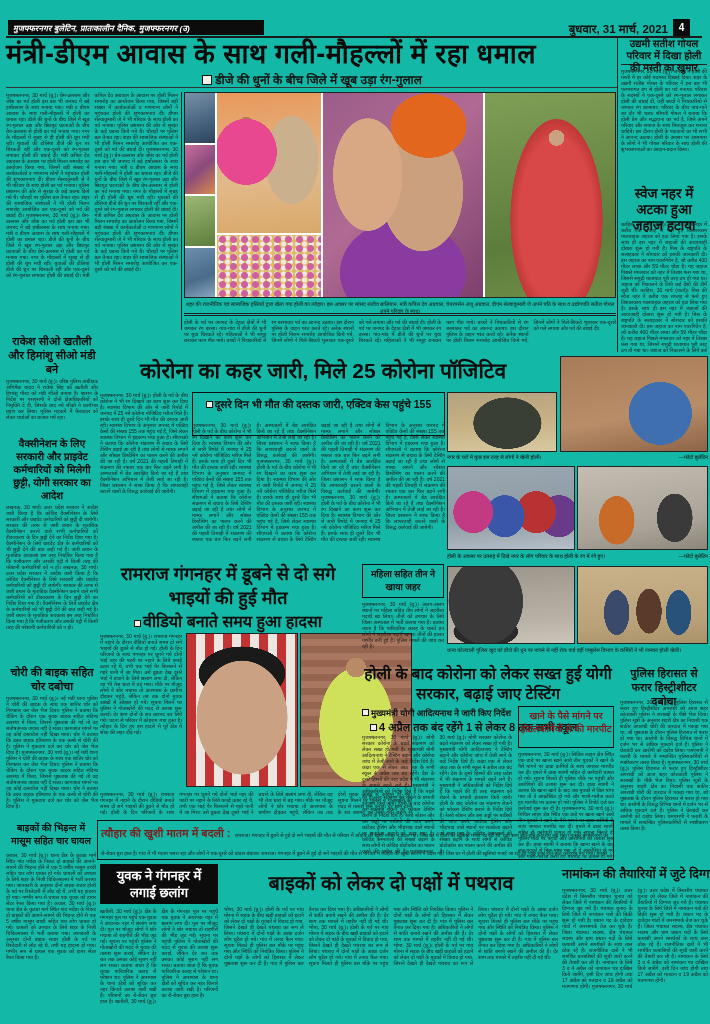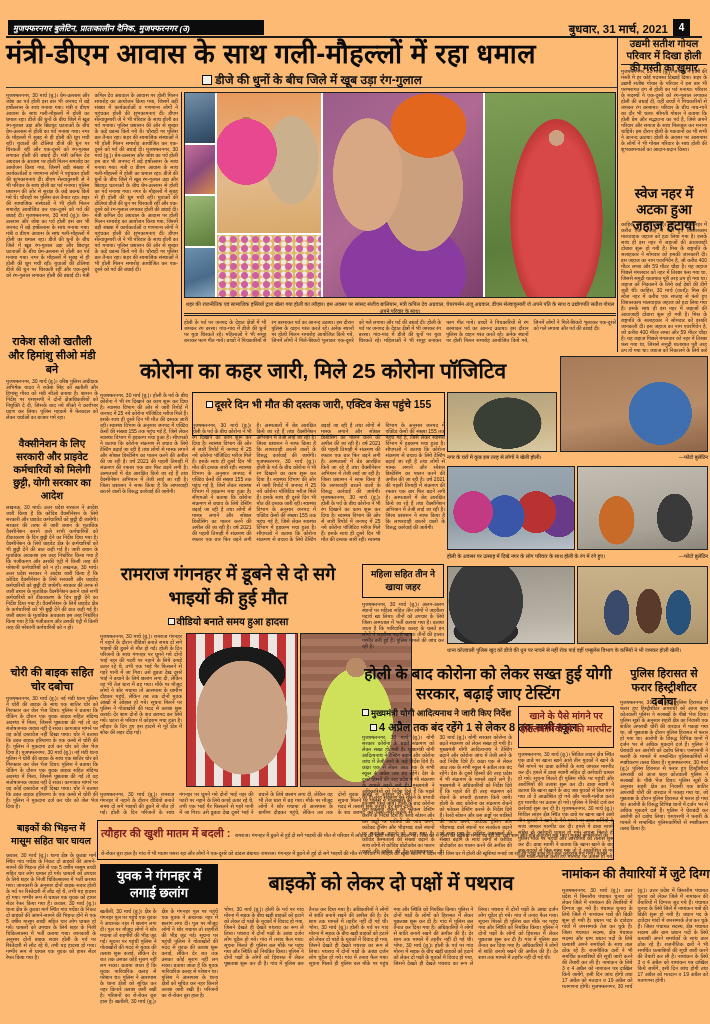--- a/index.html
+++ b/index.html
@@ -1,16 +1,16 @@
 <!DOCTYPE html>
 <html lang="hi"><head>
 <meta charset="utf-8">
 <style>
   html,body{margin:0;padding:0;background:#777;}
-  .page{position:relative;width:710px;height:1024px;background:#fdba74;color:#111;
+  .page{position:relative;width:710px;height:1024px;background:#14b8a6;color:#111;
         font-family:"Liberation Sans","DejaVu Sans",sans-serif;overflow:hidden;margin:0 auto;}
   .abs{position:absolute;box-sizing:border-box;}
   .tiny{font-size:5px;line-height:6px;text-align:justify;color:#1c1c1c;overflow:hidden;word-break:break-word;}
   .cols2{column-count:2;column-gap:5px;}
   .cols4{column-count:4;column-gap:5px;}
   .cols5{column-count:5;column-gap:5px;}
   .hd{font-weight:800;color:#0d0d0d;text-align:center;}
   .sq{display:inline-block;width:8px;height:8px;border:1.6px solid #111;margin:0 3px -1px 0;background:#f3f0e6;}
   .sq-s{display:inline-block;width:5px;height:5px;border:1.2px solid #111;margin:0 2px 0 0;background:#f3f0e6;}
   .rule{background:#1a1a1a;}
@@ -143,21 +143,21 @@
   <div class="abs ph f-street" style="left:577px;top:466px;width:131px;height:84px;"></div>
   <div class="abs cap-flex" style="left:447px;top:553px;width:261px;">
     <span>होली के अवसर पर उत्साह में दिखे नगर के लोग परिवार के साथ होली के रंग में रंगे हुए।</span>
     <span>—फोटो बुलेटिन</span>
   </div>
   <div class="abs ph f-statue" style="left:447px;top:566px;width:128px;height:78px;"></div>
   <div class="abs ph f-yard2" style="left:577px;top:566px;width:131px;height:78px;"></div>
   <div class="abs capline" style="left:447px;top:647px;width:261px;height:14px;">थाना कोतवाली पुलिस खुद को डीजे की धुन पर नाचने से नहीं रोक पाई वहीं एम्बुलेंस विभाग के कर्मियों ने भी जमकर होली खेली।</div>
 
   <div class="abs hd" style="left:100px;top:562px;width:256px;height:50px;font-size:18px;line-height:24px;">रामराज गंगनहर में डूबने से दो सगे भाइयों की हुई मौत</div>
-  <div class="abs hd" style="left:100px;top:615px;width:256px;height:15px;font-size:10px;line-height:14px;">
+  <div class="abs hd" style="left:100px;top:615px;width:256px;height:15px;font-size:16px;line-height:14px;">
     <span class="sq-s"></span><span>वीडियो बनाते समय हुआ हादसा</span>
   </div>
   <div class="abs tiny" style="left:100px;top:633px;width:82px;height:155px;">मुजफ्फरनगर, 30 मार्च (बु.)। रामराज गंगनहर में नहाने के दौरान वीडियो बनाते समय दो सगे भाइयों की डूबने से मौत हो गई। होली के दिन परिजनों के साथ गंगनहर पर घूमने गये दोनों भाई नहर की पटरी पर नहाने के लिये कपड़े उतार रहे थे, तभी एक भाई पैर फिसलने से गहरे पानी में जा गिरा। उसे डूबता देख दूसरे भाई ने बचाने के लिये छलांग लगा दी, लेकिन वह भी तेज धारा में बह गया। मौके पर मौजूद लोगों ने शोर मचाया तो आसपास के ग्रामीण दौड़कर पहुंचे, लेकिन तब तक दोनों युवक आंखों से ओझल हो गये। सूचना मिलने पर पुलिस ने गोताखोरों की मदद से तलाश शुरू कराई। देर शाम दोनों के शव बरामद कर लिये गये। घटना से परिवार में कोहराम मचा हुआ है। त्यौहार के दिन हुए इस हादसे से पूरे क्षेत्र में शोक की लहर दौड़ गई।</div>
   <div class="abs ph f-boy" style="left:186px;top:633px;width:112px;height:154px;"></div>
   <div class="abs ph f-guy" style="left:300px;top:633px;width:112px;height:154px;"></div>
   <div class="abs tiny cols4" style="left:100px;top:791px;width:312px;height:27px;">मुजफ्फरनगर, 30 मार्च (बु.)। रामराज गंगनहर में नहाने के दौरान वीडियो बनाते समय दो सगे भाइयों की डूबने से मौत हो गई। होली के दिन परिजनों के साथ गंगनहर पर घूमने गये दोनों भाई नहर की पटरी पर नहाने के लिये कपड़े उतार रहे थे, तभी एक भाई पैर फिसलने से गहरे पानी में जा गिरा। उसे डूबता देख दूसरे भाई ने बचाने के लिये छलांग लगा दी, लेकिन वह भी तेज धारा में बह गया। मौके पर मौजूद लोगों ने शोर मचाया तो आसपास के ग्रामीण दौड़कर पहुंचे, लेकिन तब तक दोनों युवक आंखों से ओझल हो गये। सूचना मिलने पर पुलिस ने गोताखोरों की मदद से तलाश शुरू कराई। देर शाम दोनों के शव बरामद कर लिये गये। घटना से परिवार में कोहराम मचा हुआ है। त्यौहार के दिन हुए इस हादसे से पूरे क्षेत्र में शोक की लहर दौड़ गई।</div>
 
   <div class="abs boxed hd" style="left:362px;top:564px;width:82px;height:34px;font-size:9px;line-height:13px;padding-top:3px;">महिला सहित तीन ने खाया जहर</div>
   <div class="abs tiny" style="left:362px;top:601px;width:82px;height:58px;">मुजफ्फरनगर, 30 मार्च (बु.)। अलग-अलग स्थानों पर महिला सहित तीन लोगों ने जहरीला पदार्थ खा लिया। तीनों को उपचार के लिये जिला अस्पताल में भर्ती कराया गया है। बताया जाता है कि पारिवारिक कलह के चलते इन लोगों ने जहरीला पदार्थ खाया। तीनों की हालत गम्भीर बनी हुई है। पुलिस मामले की जांच कर रही है।</div>
 

